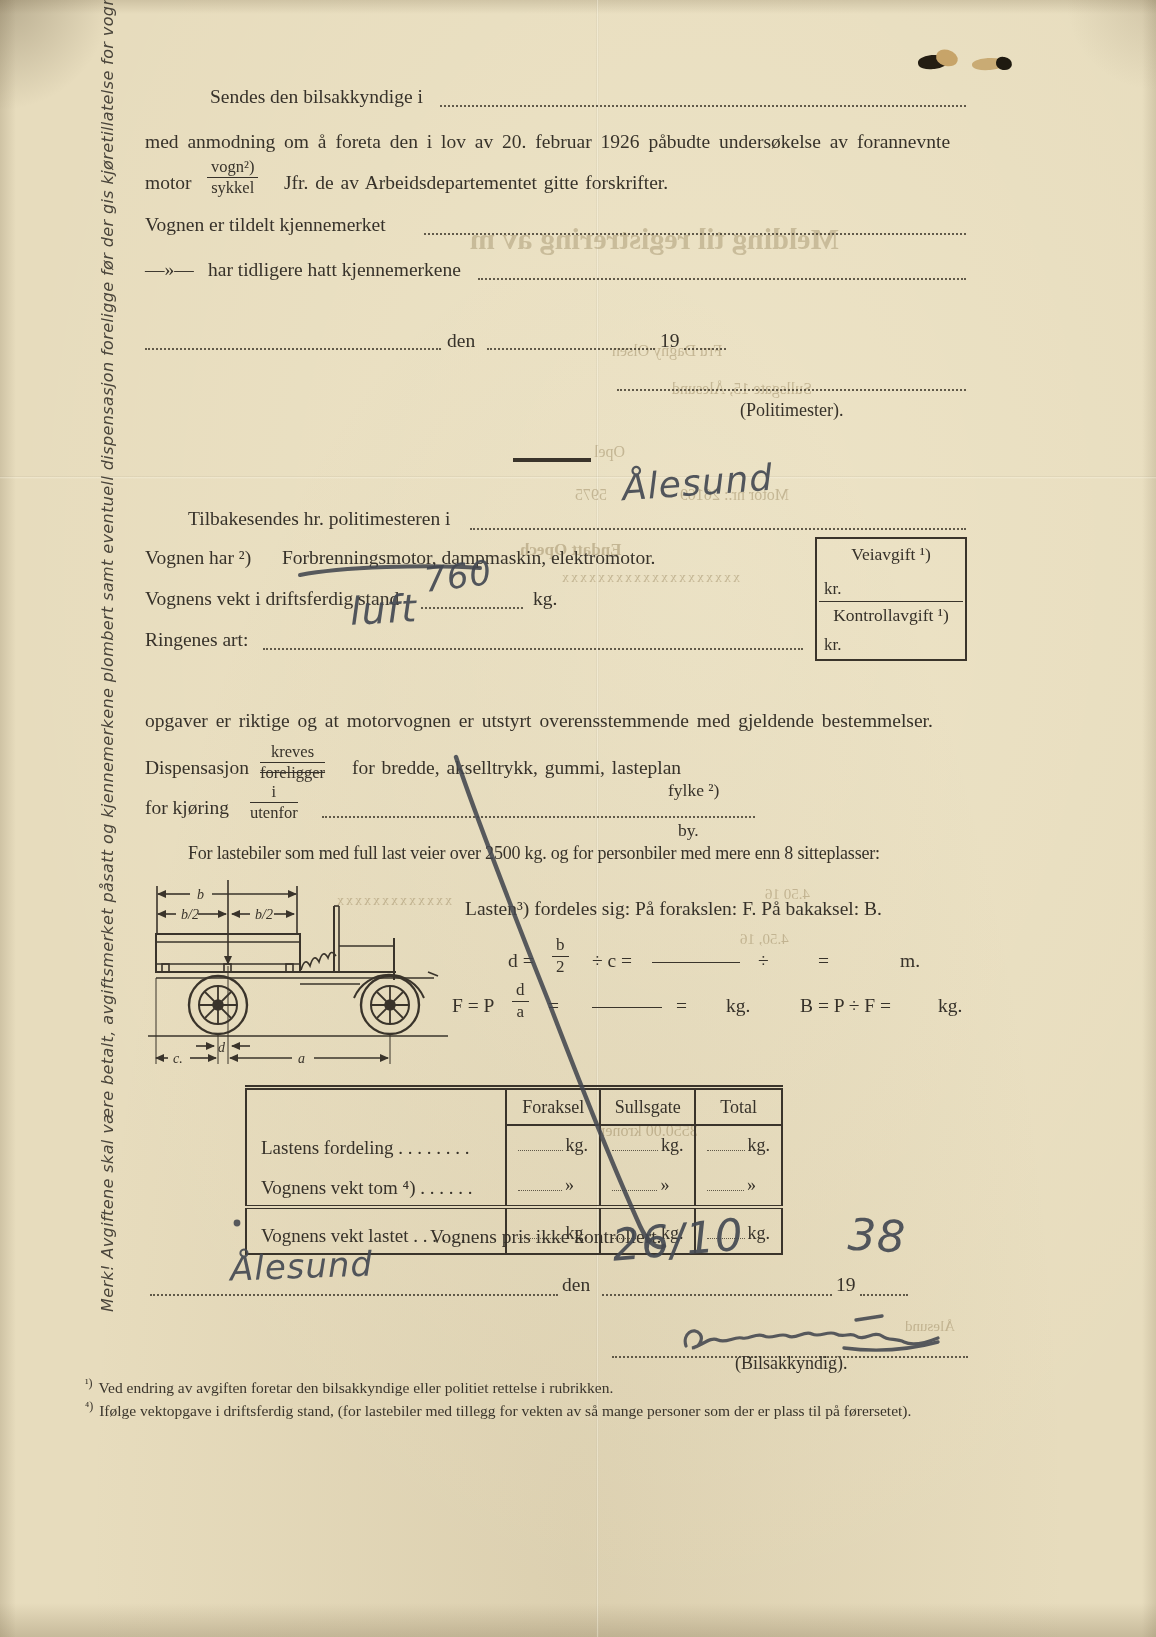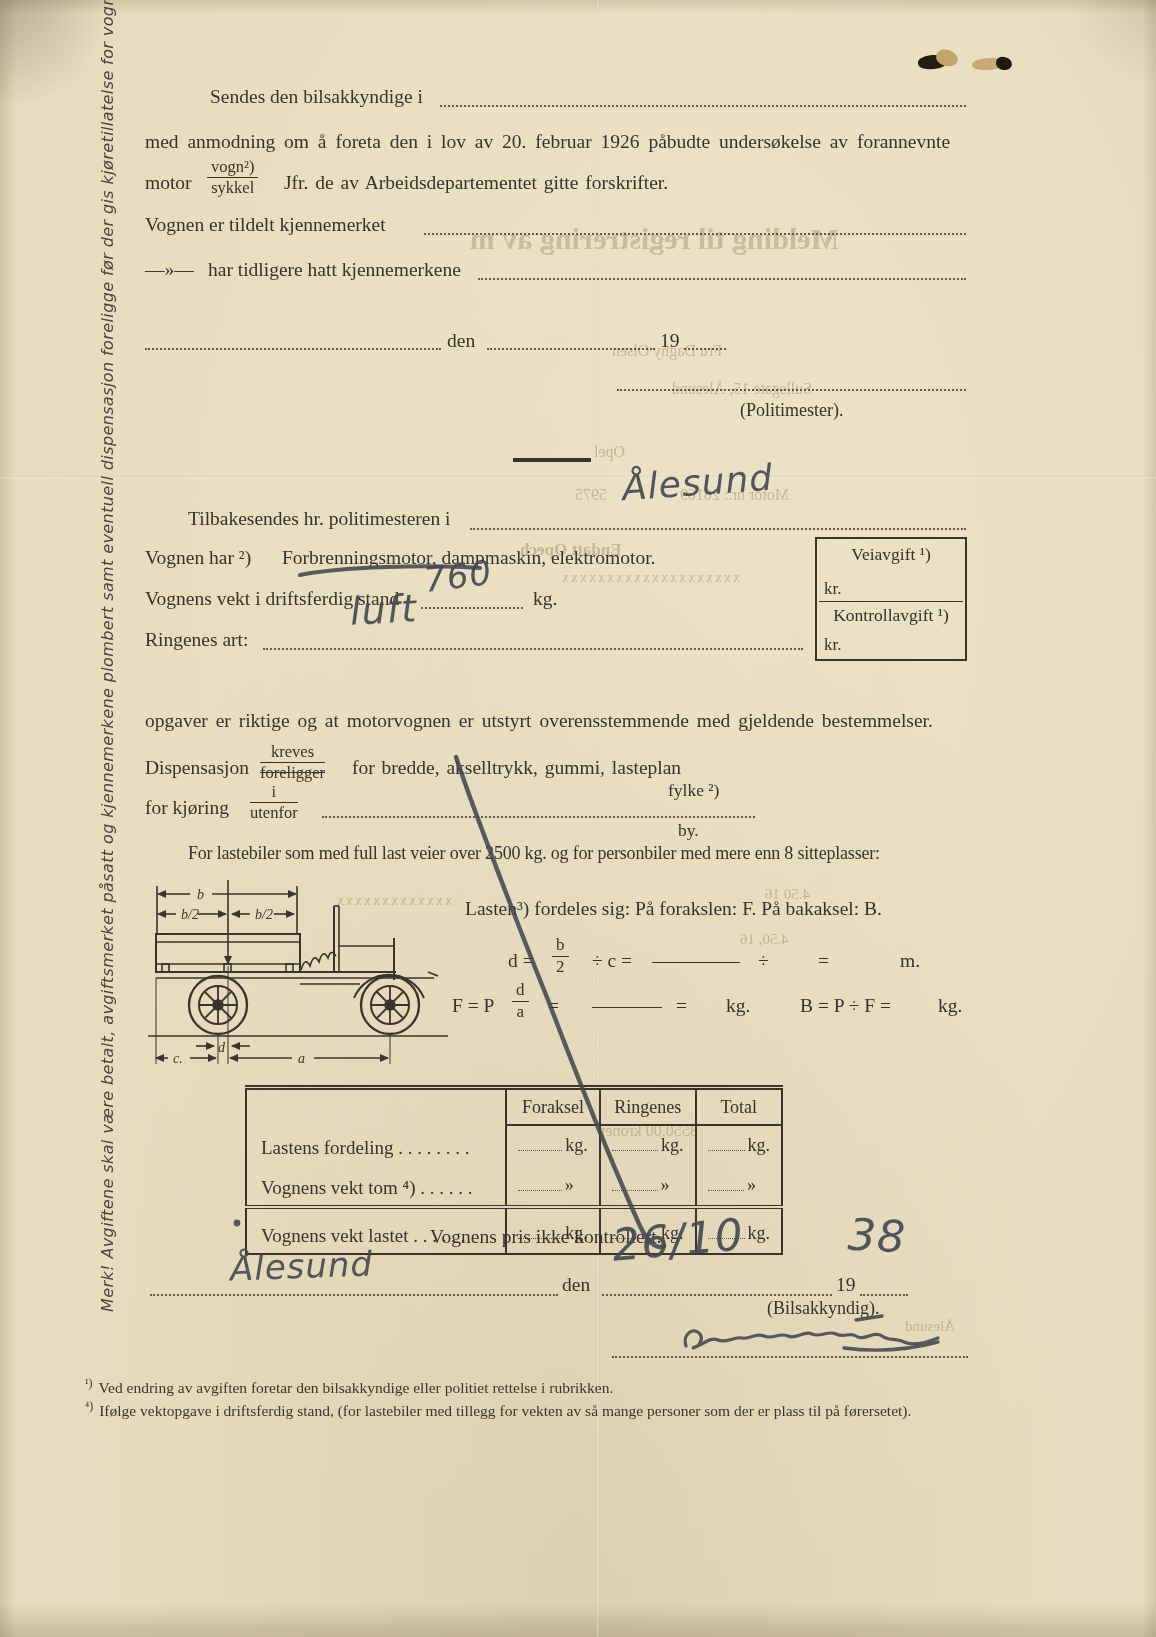--- a/index.html
+++ b/index.html
@@ -292,21 +292,21 @@
     <colgroup>
         <col style="width:286px">
         <col style="width:115px">
         <col style="width:115px">
         <col style="width:115px">
       </colgroup>
     <tbody>
         <tr>
       <th class="corner"></th>
       <th>Foraksel</th>
-      <th>Ringenes</th>
+      <th>Sullsgate</th>
       <th>Total</th>
     </tr>
     <tr>
       <td class="lbl">Lastens fordeling . . . . . . . .</td>
       <td>
             <div class="cv">
               <span class="lead"></span>
               <span class="unit">kg.</span>
             </div>
           </td>
@@ -373,21 +373,21 @@
   <div class="dots" style="left:150px;top:1294px;width:408px;"></div>
   <div class="t" style="left:562px;top:1274px;">den</div>
   <div class="dots" style="left:602px;top:1294px;width:230px;"></div>
   <div class="t" style="left:836px;top:1274px;">19</div>
   <div class="dots" style="left:860px;top:1294px;width:48px;"></div>
   <div class="hand" style="left:230px;top:1246px;font-size:34px;transform:rotate(-2deg);">Ålesund</div>
   <div class="hand" style="left:612px;top:1214px;font-size:44px;transform:rotate(-5deg);">26/10</div>
   <div class="hand" style="left:848px;top:1210px;font-size:44px;transform:rotate(3deg);">38</div>
 
   <div class="dots" style="left:612px;top:1356px;width:356px;"></div>
-  <div class="t sm" style="left:735px;top:1298px;margin-left:32px;">(Bilsakkyndig).</div>
+  <div class="t sm" style="left:735px;top:1353px;">(Bilsakkyndig).</div>
 
   <div id="footnotes">
     <div class="fn">
       <span class="fnum">¹)</span><span>Ved endring av avgiften foretar den bilsakkyndige eller politiet rettelse i rubrikken.</span>
     </div>
     <div class="fn">
       <span class="fnum">⁴)</span><span>Ifølge vektopgave i driftsferdig stand, (for lastebiler med tillegg for vekten av så mange personer som der er plass til på førersetet).</span>
     </div>
   </div>
 

